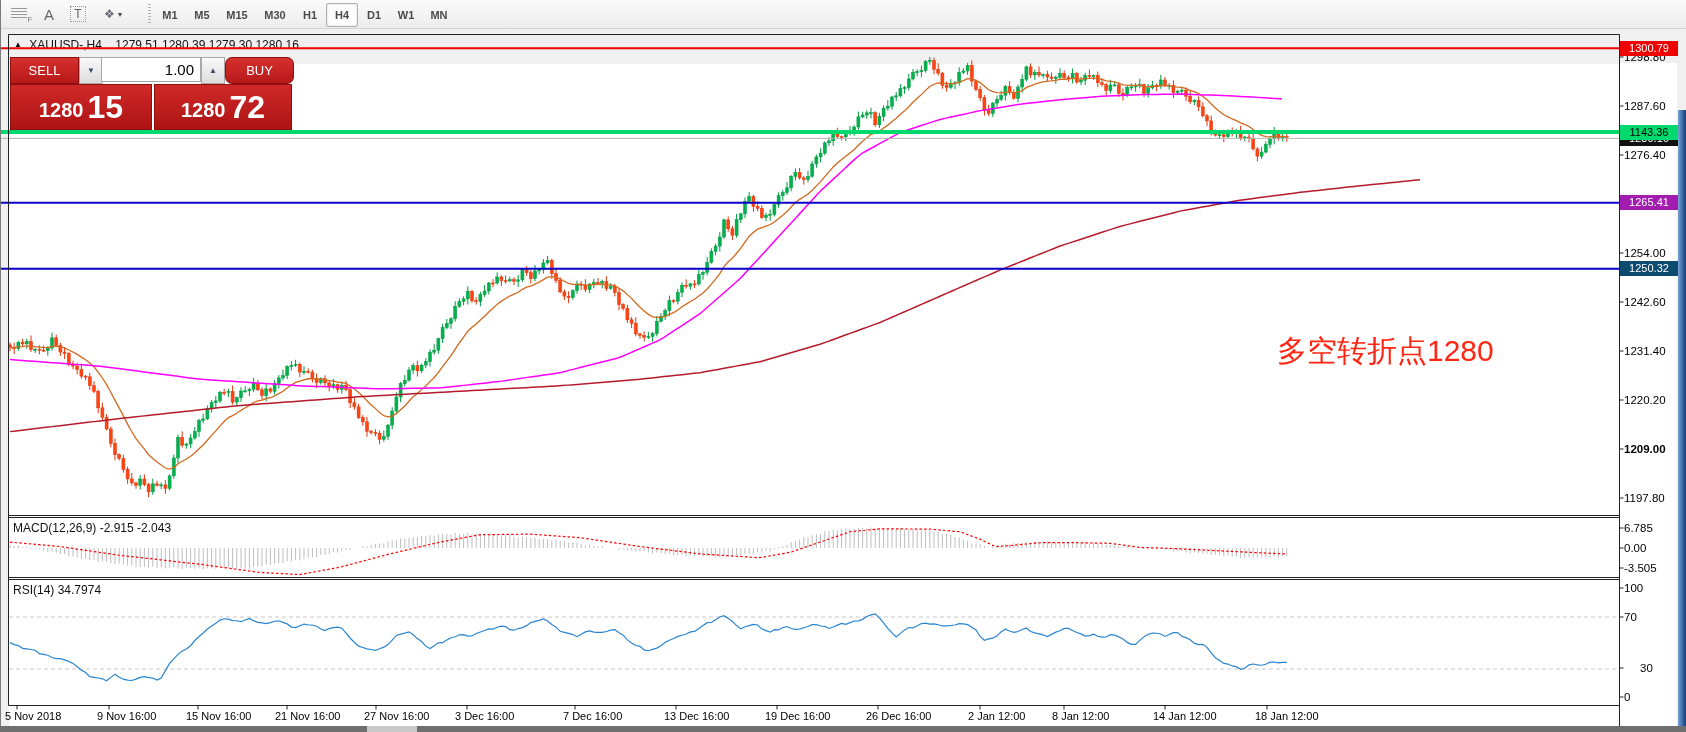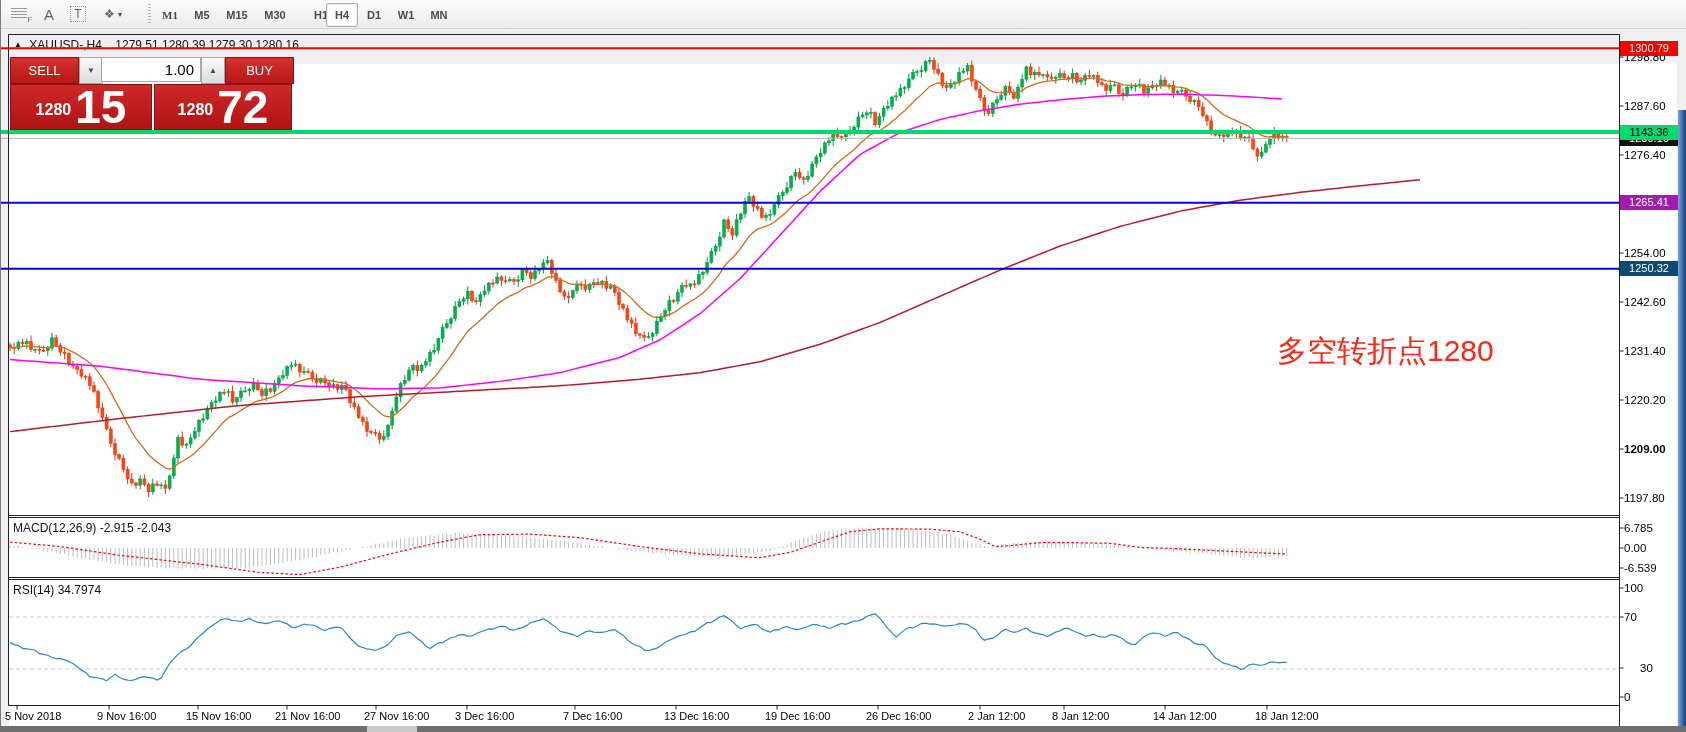--- a/index.html
+++ b/index.html
@@ -43,33 +43,33 @@
   .ytick,.mtick,.rtick{position:absolute;left:1624px;transform:translateY(-50%);
         font-size:11.5px;color:#000;z-index:6;white-space:nowrap;}
   .xtick{position:absolute;top:710px;font-size:11px;color:#000;z-index:6;white-space:nowrap;}
   .badge{position:absolute;left:1620px;width:58px;height:15px;line-height:15px;text-align:center;
          font-size:11px;z-index:7;}
   
   #trade-panel{position:absolute;left:10px;top:57px;z-index:10;}
   .tp-btn{position:absolute;background:linear-gradient(#d63030,#b81818);border:1px solid #8e0f0f;
           color:#fff;text-align:center;}
   #sell-btn{left:0;top:0;width:67px;height:25px;font-size:13px;line-height:25px;}
-  #buy-btn{left:215px;top:0;width:67px;height:25px;font-size:13px;line-height:25px;}
+  #buy-btn{left:215px;top:0;width:67px;height:25px;font-size:13px;line-height:25px;border-radius:7px;}
   #vol-down,#vol-up{position:absolute;top:0;width:22px;height:25px;background:linear-gradient(#fafafa,#dcdcdc);
           border:1px solid #a8a8a8;color:#3a4a66;font-size:8px;line-height:25px;text-align:center;}
   #vol-down{left:69px;} #vol-up{left:191px;}
   #vol-input{position:absolute;left:91px;top:0;width:100px;height:25px;border:1px solid #a8a8a8;
           box-sizing:border-box;background:#fff;font-size:15px;text-align:right;padding-right:6px;
           font-family:"Liberation Sans",sans-serif;color:#000;}
   .quote-box{position:absolute;top:27px;height:46px;background:linear-gradient(#d02828,#ad1414);
           border:1px solid #8e0f0f;color:#fff;display:flex;align-items:flex-end;justify-content:center;
           padding-bottom:4px;box-sizing:border-box;}
   #bid-box{left:0;width:142px;} #ask-box{left:144px;width:138px;}
-  .q-small{font-size:16px;font-weight:bold;margin-right:4px;line-height:30px;}
-  .q-big{font-size:46px;font-weight:bold;line-height:36px;text-align:right;}
+  .q-small{font-size:20px;font-weight:bold;margin-right:4px;line-height:30px;}
+  .q-big{font-size:32px;font-weight:bold;line-height:36px;text-align:right;}
   
   #cn-note{position:absolute;left:1277px;top:331px;font-size:30px;color:#ff2613;z-index:6;white-space:nowrap;}
 </style>
 </head>
 <body>
 
 <div id="app">
 
   <div id="toolbar">
     <div class="tool-ico" id="ico-grid">
@@ -81,25 +81,25 @@
     </div>
     <div class="tool-ico" id="ico-text">
       <span class="tbox">T</span>
     </div>
     <div class="tool-ico" id="ico-shapes">
       <span>❖</span>
       <span class="caret">▾</span>
     </div>
     <div id="tb-sep"></div>
     <div id="tf-container">
-        <div class="tf-btn" style="left: 154px; width: 30px; font-family: Liberation Serif, serif;">M1</div>
+        <div class="tf-btn" style="left: 154px; width: 30px;">M1</div>
         <div class="tf-btn" style="left: 186px; width: 30px;">M5</div>
         <div class="tf-btn" style="left: 218px; width: 36px;">M15</div>
         <div class="tf-btn" style="left: 256px; width: 36px;">M30</div>
-        <div class="tf-btn" style="left: 305px; width: 30px;">H1</div>
+        <div class="tf-btn" style="left: 294px; width: 30px;">H1</div>
         <div class="tf-btn active" style="left: 326px; width: 30px;">H4</div>
         <div class="tf-btn" style="left: 358px; width: 30px;">D1</div>
         <div class="tf-btn" style="left: 390px; width: 30px;">W1</div>
         <div class="tf-btn" style="left: 422px; width: 32px;">MN</div>
       </div>
   </div>
 
   <div id="chart-area">
     <div id="plot-bg"></div>
     <div id="scale-bg"></div>
@@ -139,21 +139,21 @@
       <div class="ytick" style="top: 106px;">1287.60</div>
       <div class="ytick" style="top: 155px;">1276.40</div>
       <div class="ytick" style="top: 253px;">1254.00</div>
       <div class="ytick" style="top: 302px;">1242.60</div>
       <div class="ytick" style="top: 351px;">1231.40</div>
       <div class="ytick" style="top: 400px;">1220.20</div>
       <div class="ytick" style="top: 449px; font-weight: bold;">1209.00</div>
       <div class="ytick" style="top: 498px;">1197.80</div>
       <div class="mtick" style="top: 528px;">6.785</div>
       <div class="mtick" style="top: 548px;">0.00</div>
-      <div class="mtick" style="top: 568px;">-6.539</div>
+      <div class="mtick" style="top: 568px;">-3.505</div>
       <div class="rtick" style="top: 588px;">100</div>
       <div class="rtick" style="top: 617px;">70</div>
       <div class="rtick" style="top: 668px; padding-left: 16px;">30</div>
       <div class="rtick" style="top: 697px;">0</div>
     </div>
   <div id="badges">
       <div class="badge" style="top: 40.8111px; background: rgb(241, 0, 0); color: rgb(255, 255, 255);">1300.79</div>
       <div class="badge" style="top: 130.888px; background: rgb(17, 17, 17); color: rgb(255, 255, 255);">1280.16</div>
       <div class="badge" style="top: 124.557px; background: rgb(0, 217, 110); color: rgb(0, 0, 0);">1143.36</div>
       <div class="badge" style="top: 195.291px; background: #a21caf; color: rgb(255, 255, 255);">1265.41</div>

